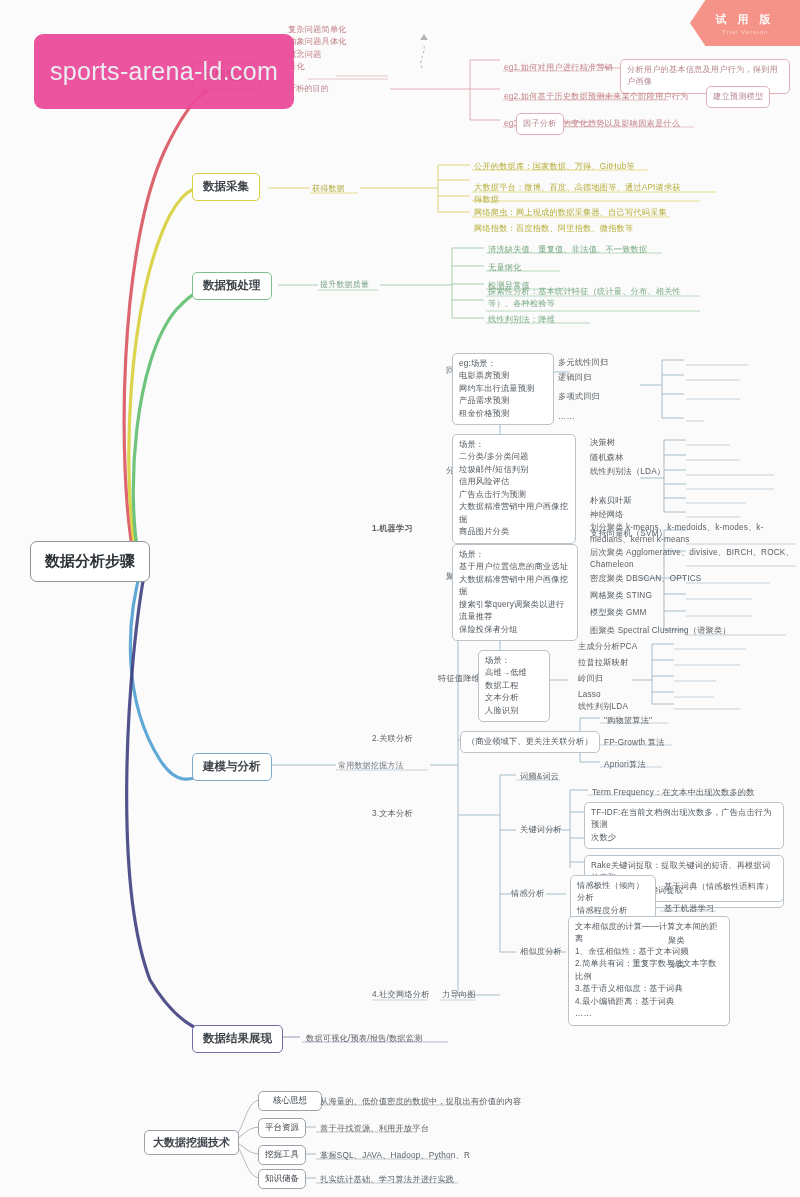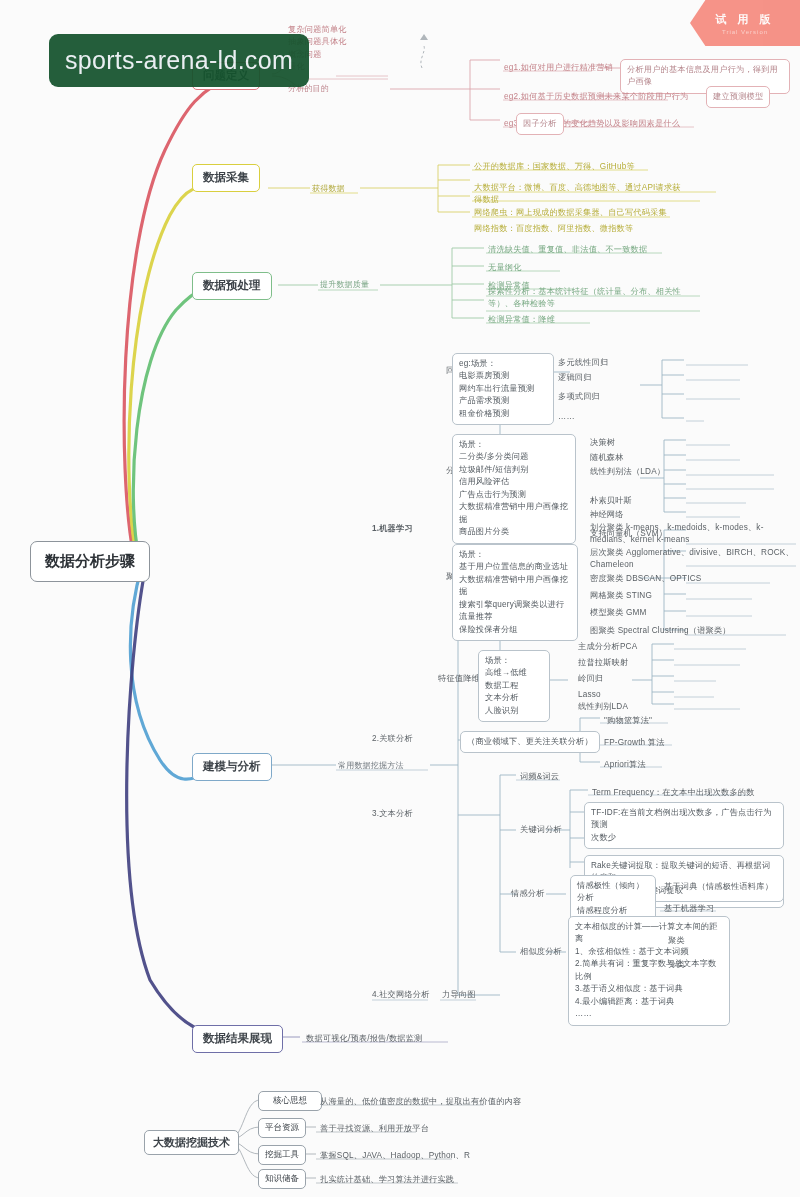--- a/index.html
+++ b/index.html
@@ -90,28 +90,27 @@
     display:flex; flex-direction:column;
     align-items:center; justify-content:center;
     color:#fff;
   }
   #trial-badge .t1 { font-size:11px; letter-spacing:4px; font-weight:bold; opacity:.95; }
   #trial-badge .t2 { font-size:6px; letter-spacing:1px; opacity:.55; margin-top:2px; }
 
   
   #watermark {
     position:absolute; left:34px; top:34px;
-    background:#14532d; opacity:.93;
+    background:#ec4899; opacity:.93;
     border-radius:9px;
-    padding:12px 16px;
+    padding:23px 16px;
     color:#e9eef2;
     font-size:25px;
     letter-spacing:.3px;
     z-index:30;
-    margin-left:15px;
   }
 </style>
 </head>
 <body>
 
 <div id="canvas">
 
   <svg class="wires" viewBox="0 0 800 1197">
 
     <g fill="none" stroke-width="3.2" stroke-linecap="round">
@@ -340,36 +339,36 @@
 
   <div class="leaf r" style="left:502px; top:61px; width:150px;">eg1.如何对用户进行精准营销</div>
   <div class="boxed r" style="left:620px; top:59px; width:170px;">分析用户的基本信息及用户行为，得到用户画像</div>
 
   <div class="leaf r" style="left:502px; top:90px; width:190px;">eg2.如何基于历史数据预测未来某个阶段用户行为</div>
   <div class="boxed r" style="left:706px; top:86px;">建立预测模型</div>
 
   <div class="leaf r" style="left:502px; top:117px; width:200px;">eg3.某产品销售的变化趋势以及影响因素是什么</div>
   <div class="boxed r" style="left:516px; top:113px;">因子分析</div>
 
-  <div class="node main-topic m2" style="left:192px; top:164px;">数据采集</div>
+  <div class="node main-topic m2" style="left:192px; top:173px;">数据采集</div>
   <div class="conn-label y" style="left:312px; top:183px;">获得数据</div>
   <div class="leaf y" style="left:472px; top:160px;">公开的数据库：国家数据、万得、GitHub等</div>
   <div class="leaf y" style="left:472px; top:181px; width:250px;">大数据平台：微博、百度、高德地图等、通过API请求获
 得数据</div>
   <div class="leaf y" style="left:472px; top:206px;">网络爬虫：网上现成的数据采集器、自己写代码采集</div>
   <div class="leaf y" style="left:472px; top:222px;">网络指数：百度指数、阿里指数、微指数等</div>
 
   <div class="node main-topic m3" style="left:192px; top:272px;">数据预处理</div>
   <div class="conn-label g" style="left:320px; top:279px;">提升数据质量</div>
   <div class="leaf g" style="left:486px; top:243px;">清洗缺失值、重复值、非法值、不一致数据</div>
   <div class="leaf g" style="left:486px; top:261px;">无量纲化</div>
   <div class="leaf g" style="left:486px; top:279px;">检测异常值</div>
   <div class="leaf g" style="left:486px; top:285px; width:220px;">探索性分析：基本统计特征（统计量、分布、相关性
 等）、各种检验等</div>
-  <div class="leaf g" style="left:486px; top:313px;">检测异常值：降维</div>
+  <div class="leaf g" style="left:486px; top:313px;">线性判别法：降维</div>
 
   <div class="node main-topic m4" style="left:192px; top:753px;">建模与分析</div>
   <div class="conn-label" style="left:338px; top:760px;">常用数据挖掘方法</div>
 
   <div class="leaf" style="left:370px; top:522px;font-weight:bold;">1.机器学习</div>
   <div class="leaf" style="left:370px; top:732px;">2.关联分析</div>
   <div class="leaf" style="left:370px; top:807px;">3.文本分析</div>
   <div class="leaf" style="left:370px; top:988px;">4.社交网络分析</div>
   <div class="leaf" style="left:440px; top:988px;">力导向图</div>
 

